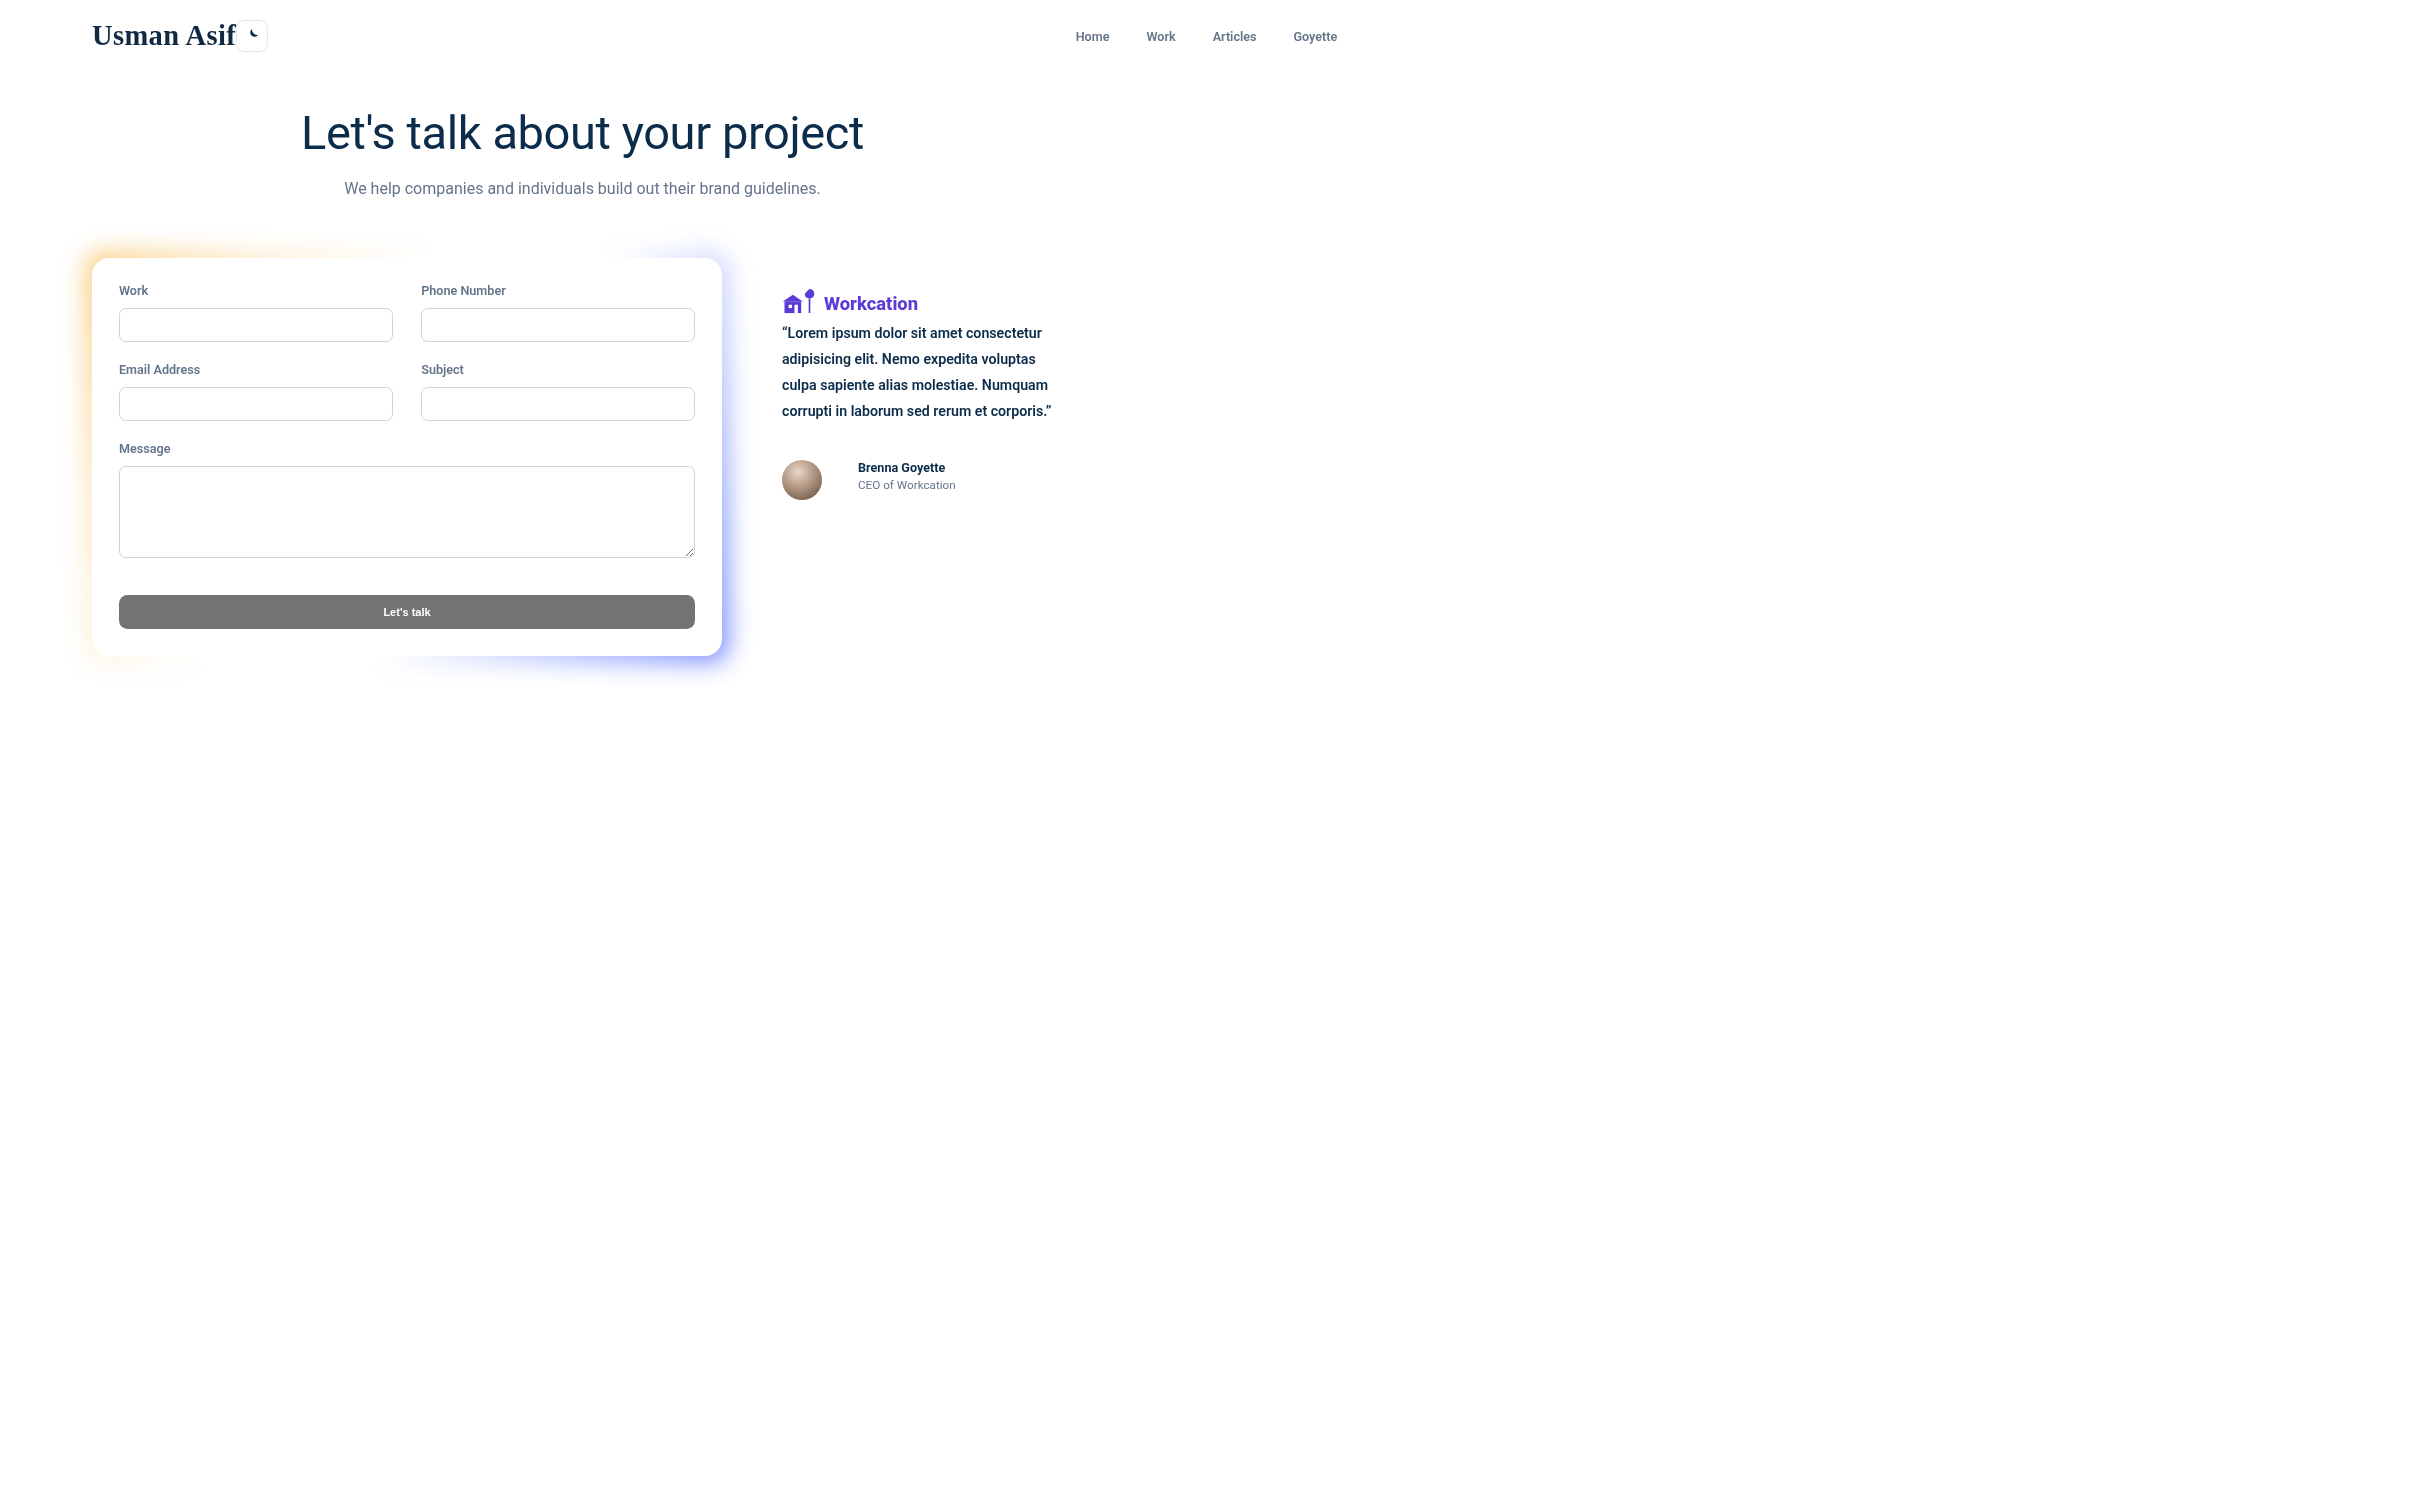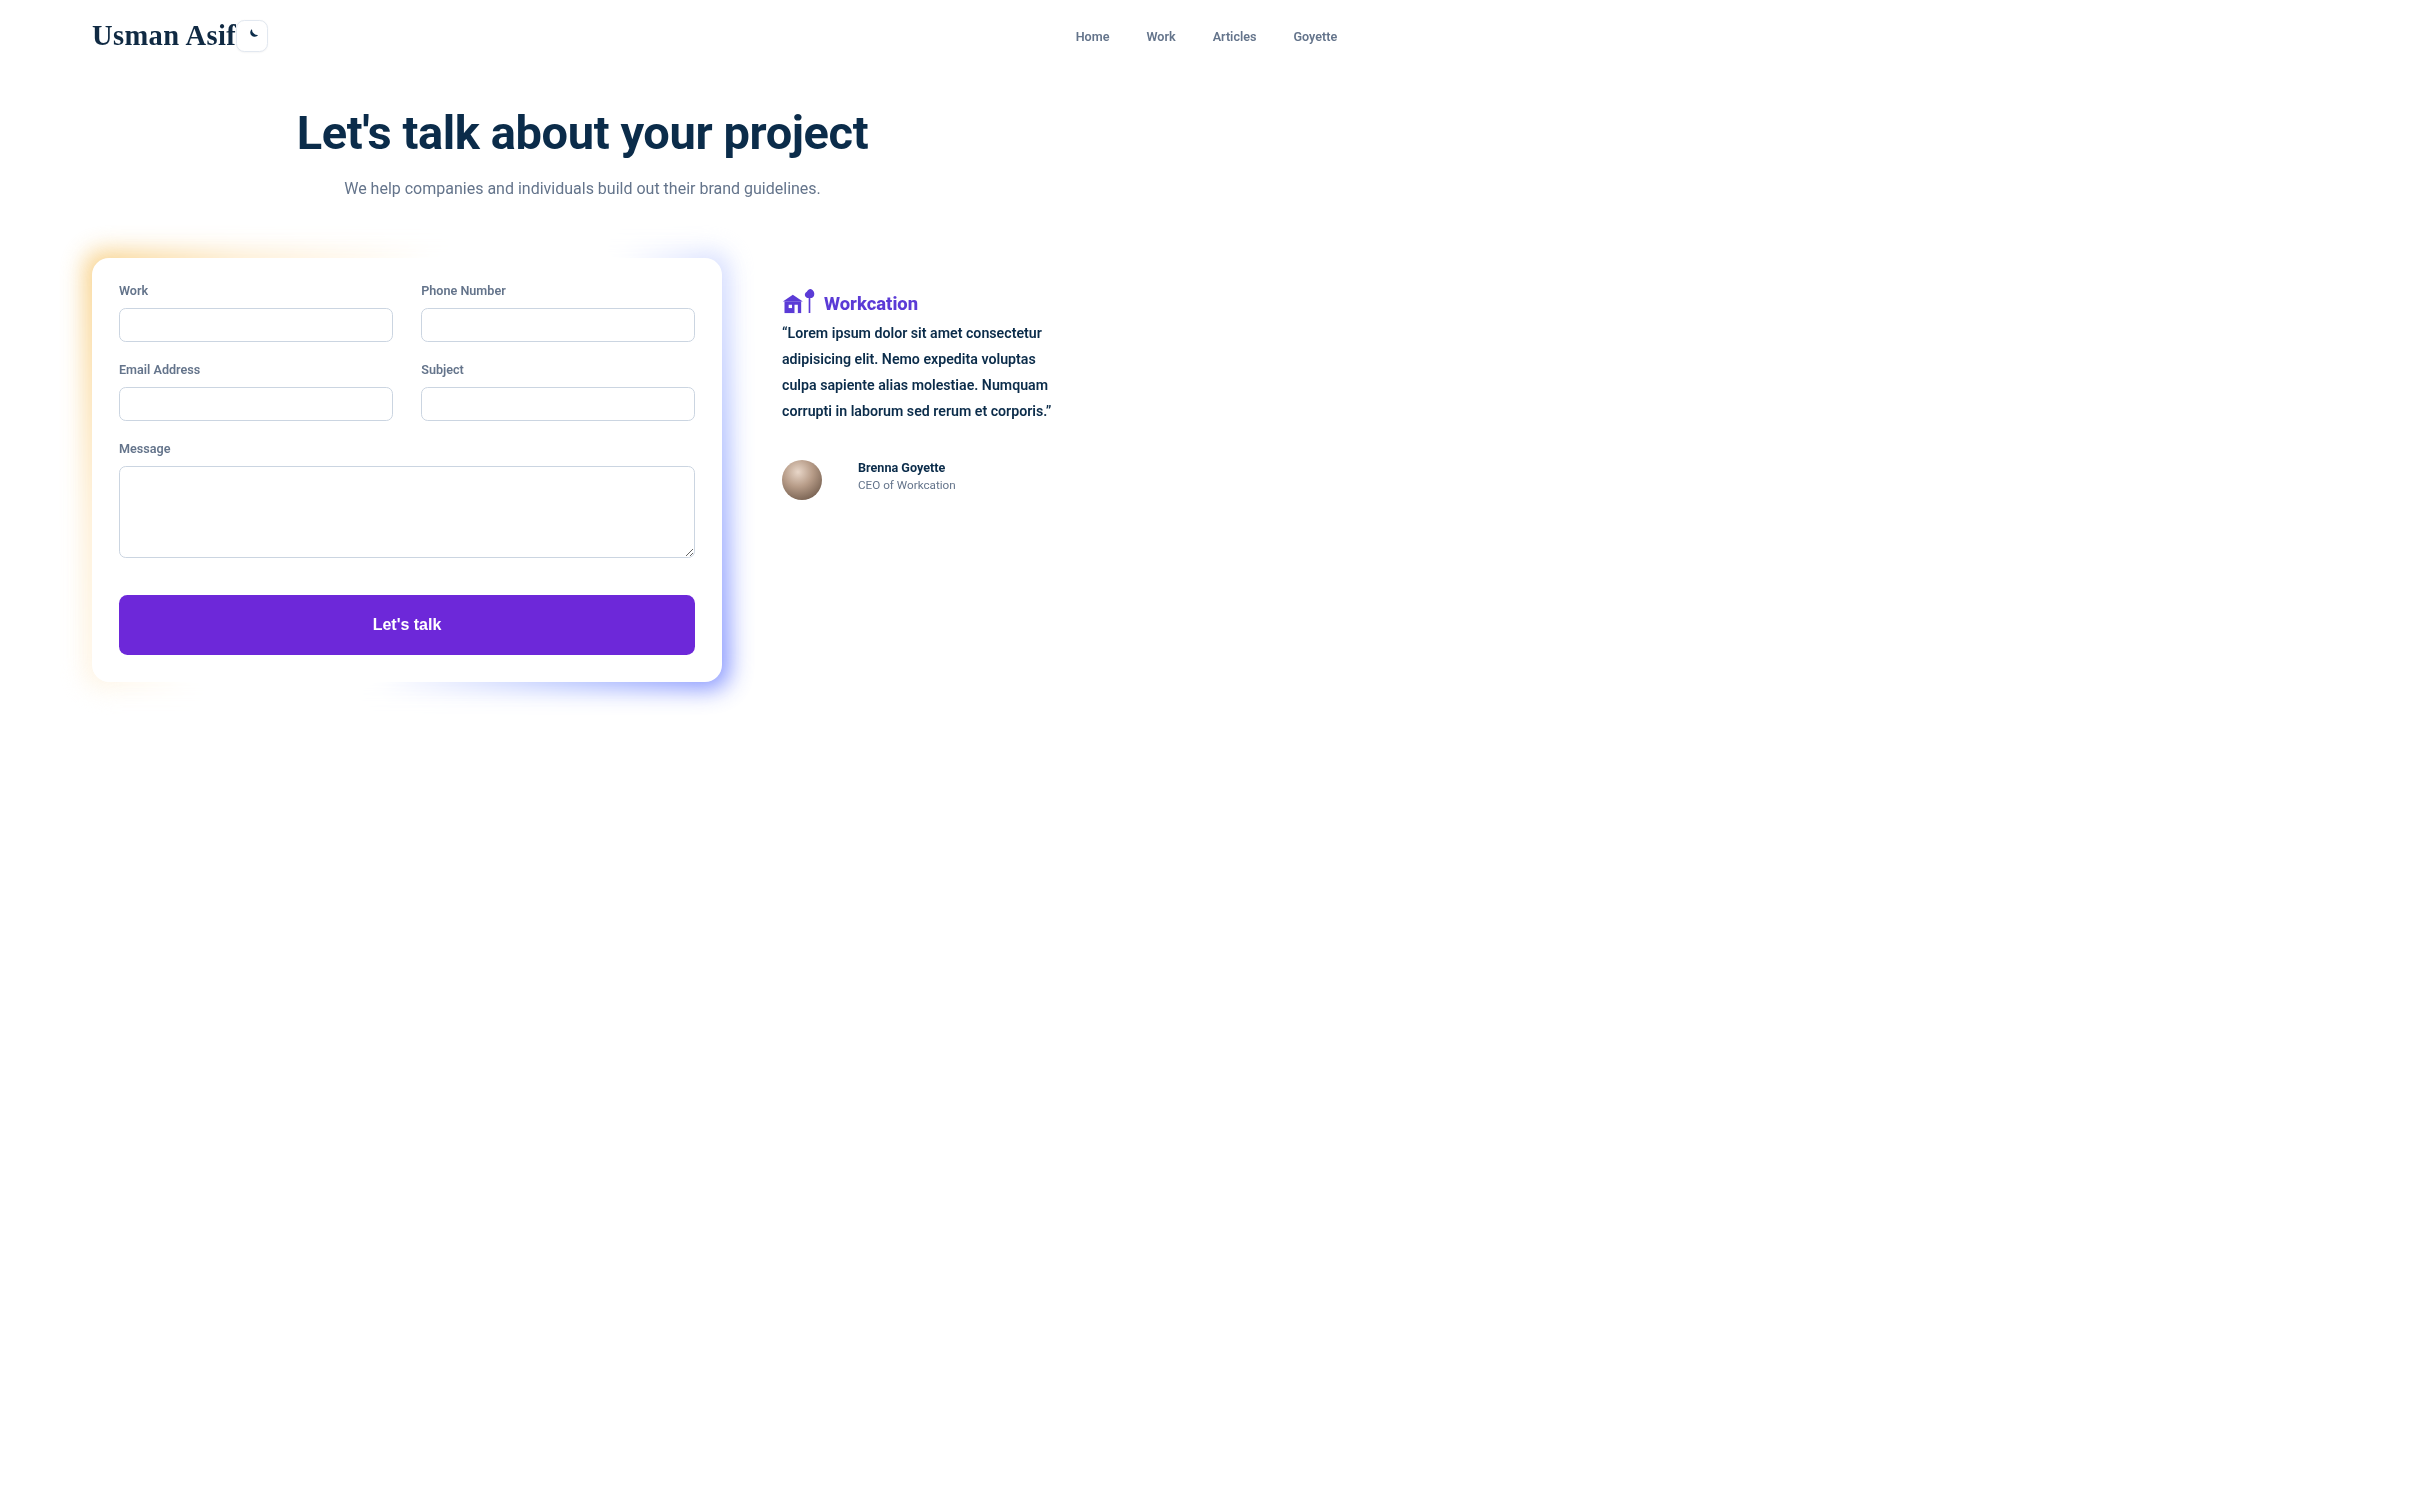--- a/index.html
+++ b/index.html
@@ -49,21 +49,21 @@
   justify-content: center;
   cursor: pointer;
   box-shadow: 0 0.8px 1.7px rgba(0,0,0,0.04);
 }
 .header {
   text-align: center;
   margin-bottom: 60px;
 }
 .title {
   font-size: 47px;
-  font-weight: 700;
+  font-weight: 400;
   color: #0b2c4a;
   line-height: 1.13;
   letter-spacing: -0.4px;
   margin-bottom: 20px;
   margin-top: 48px;
 }
 .subtitle {
   font-size: 16px;
   color: #64748b;
   font-weight: 400;
@@ -115,26 +115,26 @@
   font-size: 12.6px;
   font-family: inherit;
   background: #fff;
   outline: none;
 }
 .text-input { height: 34px; }
 .textarea-input { height: 92px; resize: vertical; }
 .submit-btn {
   width: 100%;
   margin-top: 34px;
-  background: #6d28d9;
+  background: #737373;
   color: #fff;
   border: none;
   border-radius: 8.4px;
-  padding: 21px 0;
-  font-size: 16px;
+  padding: 11px 0;
+  font-size: 11px;
   font-weight: 600;
   cursor: pointer;
 }
 .testimonial { flex: 1; padding-top: 30px; }
 .brand-row { display: flex; align-items: center; gap: 7px; }
 .brand-name { font-size: 18.4px; font-weight: 800; color: #5b3bd6; }
 .quote {
   font-size: 14.2px;
   font-weight: 600;
   color: #0b2c4a;

